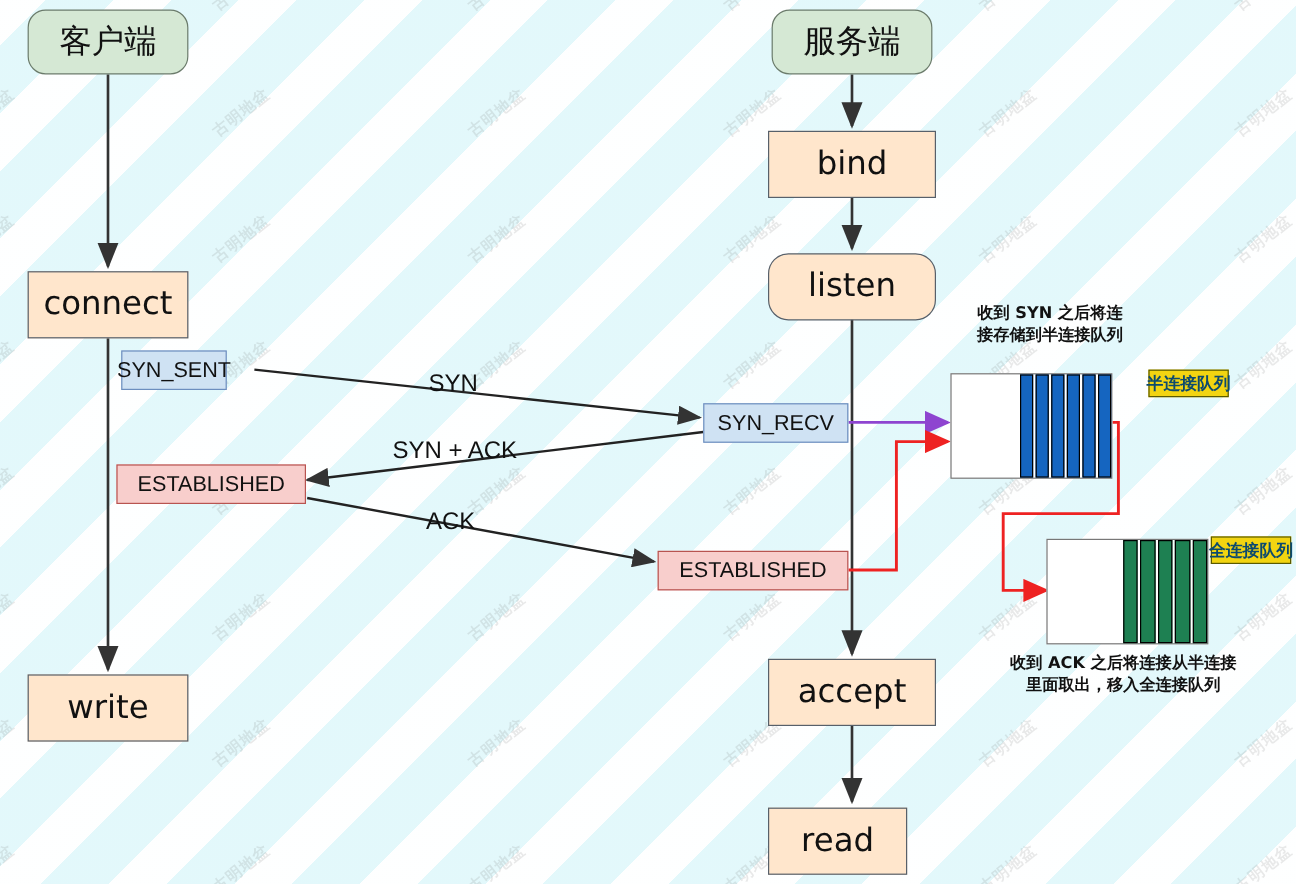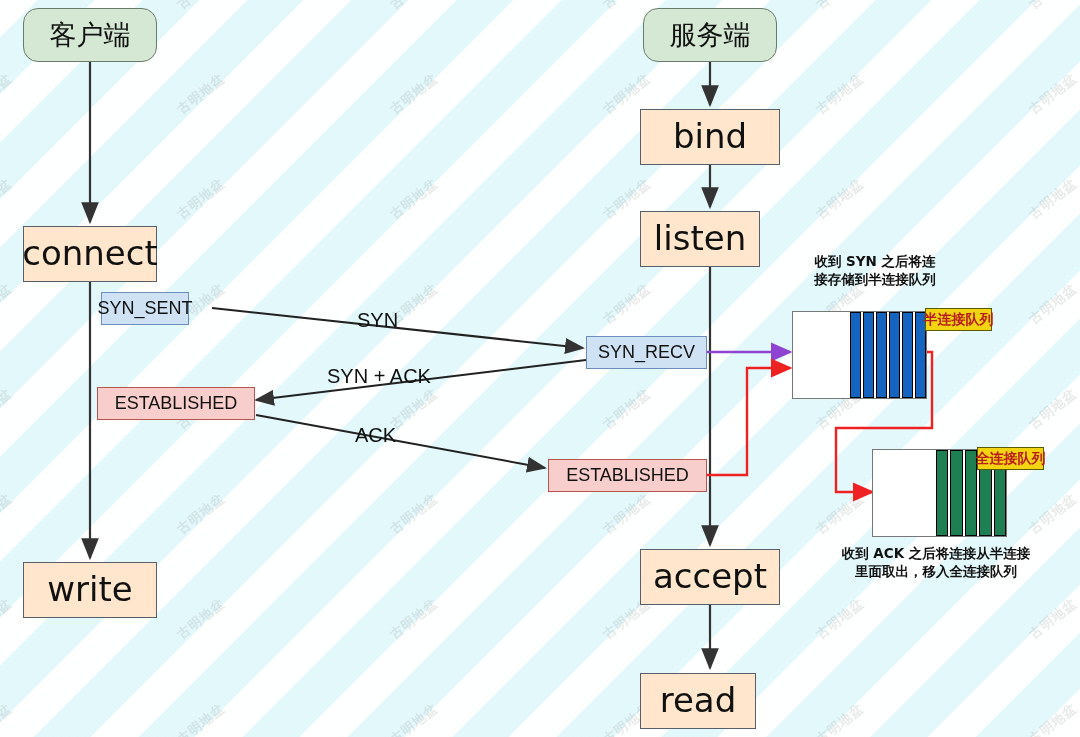--- a/index.html
+++ b/index.html
@@ -51,21 +51,21 @@
     align-items: center;
     justify-content: center;
     text-align: center;
     border: 1px solid #4a4a4a;
     color: #111;
     line-height: 1.1;
   }
   .node.proc {
     background: #ffe6cc;
     border-color: #57606a;
-    font-size: 34px;
+    font-size: 27px;
     font-family: "DejaVu Sans", sans-serif;
   }
   .node.endpoint {
     background: #d5e8d4;
     border-color: #6b7b6b;
     font-size: 27px;
     font-family: "DejaVu Sans", sans-serif;
     border-radius: 15px;
   }
   .node.state-blue {
@@ -93,29 +93,30 @@
     gap: 2px;
   }
   .qbar { flex: 1 1 auto; }
   .qbar.blue { background: #1565c0; border: 1px solid #000; }
   .qbar.green { background: #1e8052; border: 1px solid #000; }
   .qlabel {
     position: absolute;
     z-index: 5;
     background: #f2d411;
     border: 1px solid #5a5a00;
-    color: #b91c1c;
+    color: #0c4a6e;
     font-size: 14px;
     font-weight: 700;
     font-family: "DejaVu Sans", sans-serif;
     display: flex;
     align-items: center;
     justify-content: center;
     white-space: nowrap;
     padding: 0 6px;
+    margin-left: 32px;
   }
   .note {
     position: absolute;
     z-index: 5;
     font-size: 13.5px;
     font-weight: 700;
     font-family: "DejaVu Sans", sans-serif;
     color: #111;
     text-align: center;
     line-height: 1.35;
@@ -251,21 +252,21 @@
   </div>
 
   <div class="node proc" style="left:23px; top:562px; width:134px; height:56px;">
     <span>write</span>
   </div>
 
   <div class="node proc" style="left:640px; top:109px; width:140px; height:56px;">
     <span>bind</span>
   </div>
 
-  <div class="node proc" style="left:640px; top:211px; width:120px; height:56px;">
+  <div class="node proc" style="left:640px; top:211px; width:140px; height:56px;border-radius:17px;">
     <span>listen</span>
   </div>
 
   <div class="node state-blue" style="left:586px; top:336px; width:121px; height:33px;">
     <span>SYN_RECV</span>
   </div>
 
   <div class="node state-pink" style="left:548px; top:459px; width:159px; height:33px;">
     <span>ESTABLISHED</span>
   </div>

